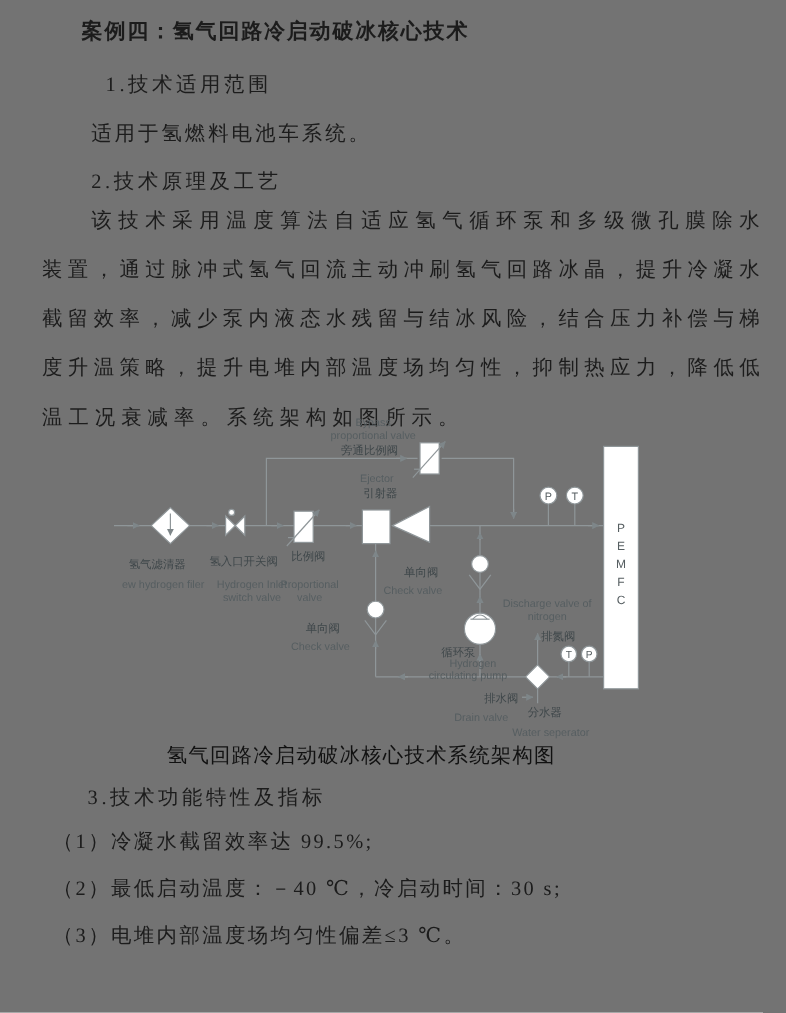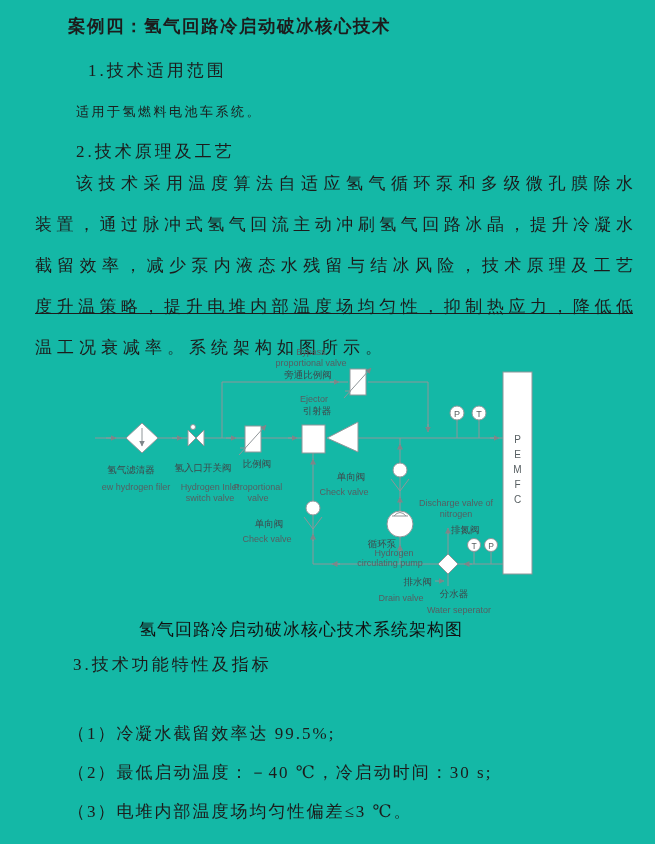--- a/index.html
+++ b/index.html
@@ -1,41 +1,41 @@
 <!DOCTYPE html>
 <html><head>
 <meta charset="utf-8">
 <style>
   html,body{margin:0;padding:0;background:#ffffff;}
   .page{
-    position:relative;width:655px;height:844px;background:#14b8a6;overflow:hidden;
+    position:relative;width:655px;height:844px;background:#737373;overflow:hidden;
     font-family:"Liberation Serif","DejaVu Serif",serif;color:#1c1c1c;
   }
   .abs{position:absolute;}
   .doc-title{
     top:14px;left:68px;font-size:17.5px;line-height:24px;font-weight:bold;letter-spacing:1.5px;white-space:nowrap;
   }
   .heading{font-size:17px;line-height:24px;letter-spacing:3px;white-space:nowrap;}
   .h1{top:59px;left:76px;margin-left:12px;}
-  .b1{top:100px;left:76px;font-size:13px;line-height:24px;letter-spacing:2.5px;white-space:nowrap;}
+  .b1{top:100px;left:76px;font-size:17px;line-height:24px;letter-spacing:2.5px;white-space:nowrap;}
   .h2{top:140px;left:76px;}
   .h3{top:653px;left:73px;}
   .para-line{
     font-size:17px;line-height:24px;color:#1c1c1c;
     text-align:justify;text-align-last:justify;text-justify:inter-character;
   }
   .pl1{top:172px;left:76px;width:557px;}
   .pl2{top:213px;left:35px;width:598px;}
   .pl3{top:254px;left:35px;width:598px;}
-  .pl4{top:295px;left:35px;width:598px;text-decoration:underline;}
+  .pl4{top:295px;left:35px;width:598px;}
   .pl5{top:336px;left:35px;width:auto;text-align:right;text-align-last:left;letter-spacing:5px;white-space:nowrap;}
   .caption{
     top:618px;left:0;width:602px;text-align:center;font-size:17px;line-height:24px;letter-spacing:1px;color:#111;
   }
-  .item{font-size:17px;line-height:24px;letter-spacing:2px;white-space:nowrap;left:68px;margin-top:32px;}
+  .item{font-size:17px;line-height:24px;letter-spacing:2px;white-space:nowrap;left:44px;}
   .it1{top:690px;}
   .it2{top:729px;}
   .it3{top:768px;}
   .diagram{top:345px;left:85px;width:560px;height:275px;}
   svg text{font-family:"Liberation Sans","DejaVu Sans",sans-serif;}
   svg .zh{font-family:"Liberation Serif","DejaVu Serif",serif;fill:#3f474a;}
   svg .en{fill:#565e61;}
 </style>
 </head>
 <body>
@@ -43,21 +43,21 @@
 <div class="page">
 
   <div class="abs doc-title">案例四：氢气回路冷启动破冰核心技术</div>
 
   <div class="abs heading h1">1.技术适用范围</div>
   <div class="abs b1">适用于氢燃料电池车系统。</div>
 
   <div class="abs heading h2">2.技术原理及工艺</div>
   <div class="abs para-line pl2">装置，通过脉冲式氢气回流主动冲刷氢气回路冰晶，提升冷凝水</div>
   <div class="abs para-line pl1">该技术采用温度算法自适应氢气循环泵和多级微孔膜除水</div>
-  <div class="abs para-line pl3">截留效率，减少泵内液态水残留与结冰风险，技术原理及工艺</div>
+  <div class="abs para-line pl3">截留效率，减少泵内液态水残留与结冰风险，结合压力补偿与梯</div>
   <div class="abs para-line pl4">度升温策略，提升电堆内部温度场均匀性，抑制热应力，降低低</div>
   <div class="abs para-line pl5">温工况衰减率。系统架构如图所示。</div>
 
   <svg class="abs diagram" viewBox="85 345 560 275" xmlns="http://www.w3.org/2000/svg">
     <defs>
       <marker id="ah" markerWidth="7" markerHeight="7" refX="5.5" refY="3" orient="auto" markerUnits="userSpaceOnUse">
         <path d="M0,0 L6,3 L0,6 Z" fill="#7e8689"></path>
       </marker>
     </defs>
 

